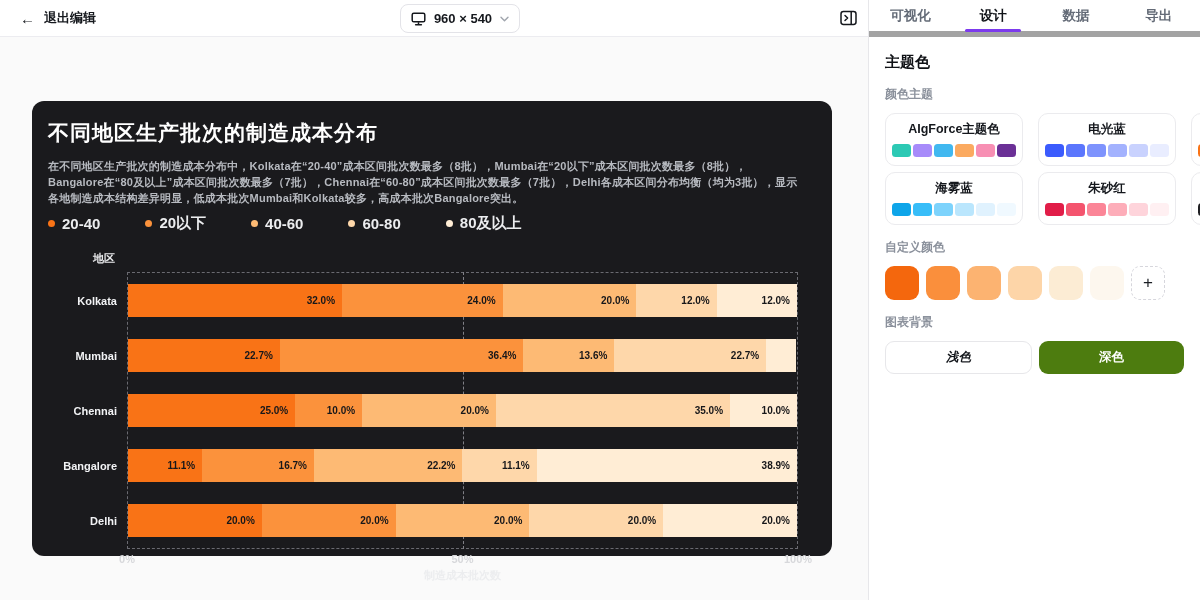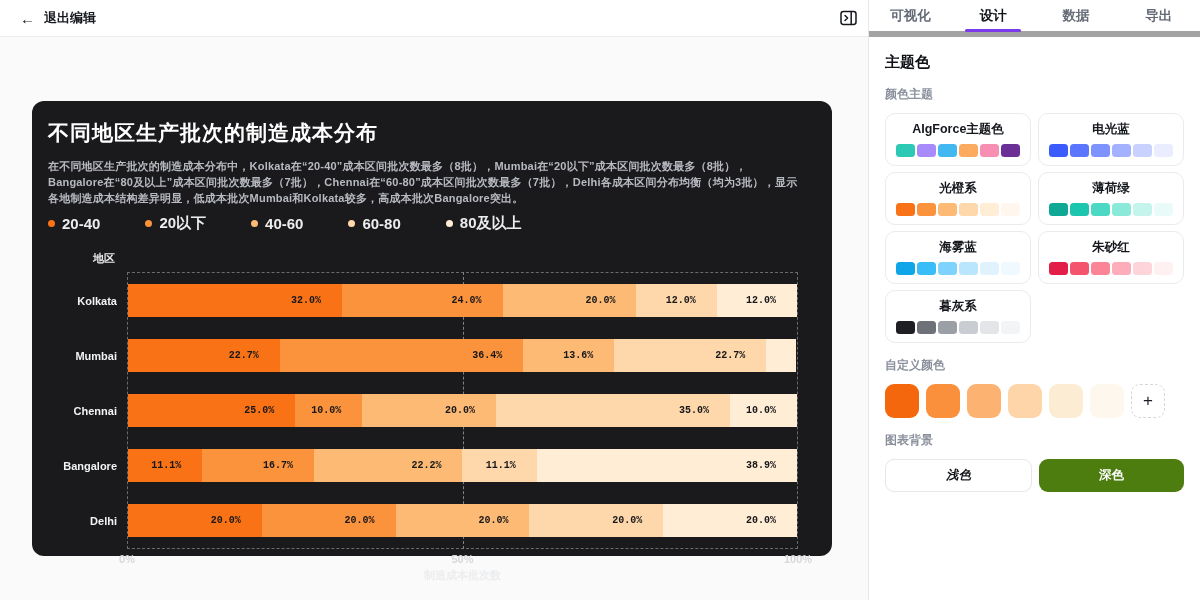--- a/index.html
+++ b/index.html
@@ -27,36 +27,36 @@
   .legend-dot { width:7px; height:7px; border-radius:50%; }
   .legend-label { font-size:15px; font-weight:700; color:#ecedef; }
   .axis-ylabel { margin-top:18px; width:79px; text-align:right; padding-right:12px; font-size:11px; font-weight:700; color:#e8e9eb; }
   .plot-wrap { display:flex; margin-top:6px; }
   .labels-col { width:79px; flex:0 0 79px; display:flex; flex-direction:column; padding-top:1px;align-items:flex-end; }
   .rlabel { height:55px; display:flex; align-items:center; justify-content:flex-end; padding-right:10px; font-size:11px; font-weight:700; color:#f2f3f5; }
   .plot-area { flex:1; height:277px; border:1px dashed #6a6a71; position:relative; }
   .midline { position:absolute; left:50%; top:-1px; bottom:-1px; border-left:1px dashed #808087; }
   .brow { height:55px; display:flex; align-items:center; position:relative; }
   .bar { width:100%; height:33px; display:flex; }
-  .seg { height:100%; display:flex; align-items:center; justify-content:flex-end; padding-right:21px; overflow:hidden;font-family:Liberation Mono, monospace; }
+  .seg { height:100%; display:flex; align-items:center; justify-content:flex-end; padding-right:7px; overflow:hidden; }
   .seg span { font-size:10px; font-weight:700; color:#17171a; white-space:nowrap; }
   .axis-x { margin-left:79px; position:relative; height:13px; margin-top:4px; }
   .tick { position:absolute; transform:translateX(-50%); font-size:11px; font-weight:700; color:#d7d8db; }
   .axis-title { margin-left:79px; text-align:center; font-size:11px; font-weight:700; color:#ecedef; margin-top:2px; }
 
   
   .panel { width:332px; border-left:1px solid #e7e7ea; background:#fff; display:flex; flex-direction:column; }
   .tabs { height:37px; display:flex; border-bottom:6px solid #a3a3a3; flex:0 0 auto; }
   .tab { flex:1; display:flex; align-items:center; justify-content:center; font-size:13.5px; font-weight:700; color:#646b77; position:relative; cursor:pointer; }
   .tab.active { color:#101318; }
   .tab.active::after { content:""; position:absolute; bottom:-1px; left:16%; right:16%; height:3px; border-radius:2px; background:#7c3aed; }
   .panel-body { padding:16px; }
   .sec-h { font-size:15px; font-weight:700; color:#0f1115; }
   .sub-label { margin-top:14px; font-size:12px; font-weight:600; color:#8b919c; }
-  .themes { margin-top:10px; display:grid; grid-template-columns:1fr 1fr; gap:6px 7px; }
+  .themes { margin-top:10px; display:grid; grid-template-columns:1fr 1fr 1fr 1fr; gap:6px 15px; }
   .tcard { border:1px solid #ebebee; border-radius:10px; background:#fff; padding:7px 6px 8px; text-align:center; cursor:pointer; }
   .tname { font-size:12.5px; font-weight:700; color:#14171c; }
   .tswatches { margin-top:6px; display:flex; justify-content:center; gap:2px; }
   .tsw { width:19px; height:13px; border-radius:3.5px; }
   .custom-row { margin-top:10px; display:flex; gap:7px; align-items:center; }
   .custom-swatches { display:flex; gap:7px; }
   .csw { width:34px; height:34px; border-radius:9px; cursor:pointer; }
   .add-btn { width:34px; height:34px; border-radius:9px; border:1.5px dashed #d6d6dc; background:#fff; display:flex; align-items:center; justify-content:center; font-size:17px; font-weight:400; color:#1a1d23; cursor:pointer; }
   .bg-row { margin-top:10px; display:flex; gap:7px; }
   .bg-btn { flex:1; height:33px; border-radius:9px; display:flex; align-items:center; justify-content:center; font-size:12.5px; font-weight:700; cursor:pointer; }
@@ -68,20 +68,35 @@
 <body>
 
 <div class="app">
 
   <div class="left">
     <div class="topbar">
       <div class="back-btn">
         <span class="back-arrow">←</span>
         <span class="back-label">退出编辑</span>
       </div>
+      <div class="size-btn">
+        <span>
+          <svg width="15" height="14" viewBox="0 0 15 14" fill="none">
+            <rect x="1.2" y="1.2" width="12.6" height="8.6" rx="1.6" stroke="#15181d" stroke-width="1.5"></rect>
+            <path d="M7.5 10.2v2" stroke="#15181d" stroke-width="1.5"></path>
+            <path d="M4.6 12.8h5.8" stroke="#15181d" stroke-width="1.5" stroke-linecap="round"></path>
+          </svg>
+        </span>
+        <span class="size-label">960 × 540</span>
+        <span>
+          <svg width="9" height="6" viewBox="0 0 9 6" fill="none">
+              <path d="M1 1.2 4.5 4.8 8 1.2" stroke="#a0a5ad" stroke-width="1.4" stroke-linecap="round" stroke-linejoin="round"></path>
+            </svg>
+        </span>
+      </div>
       <div class="collapse-btn">
         <svg width="17" height="16" viewBox="0 0 17 16" fill="none">
           <rect x="1" y="1.5" width="15" height="13" rx="2.4" stroke="#15181d" stroke-width="1.5"></rect>
           <path d="M11.2 1.5v13" stroke="#15181d" stroke-width="1.5"></path>
           <path d="M5 5.5 7.6 8 5 10.5" stroke="#15181d" stroke-width="1.5" stroke-linecap="round" stroke-linejoin="round"></path>
         </svg>
       </div>
     </div>
 
     <div class="canvas">

